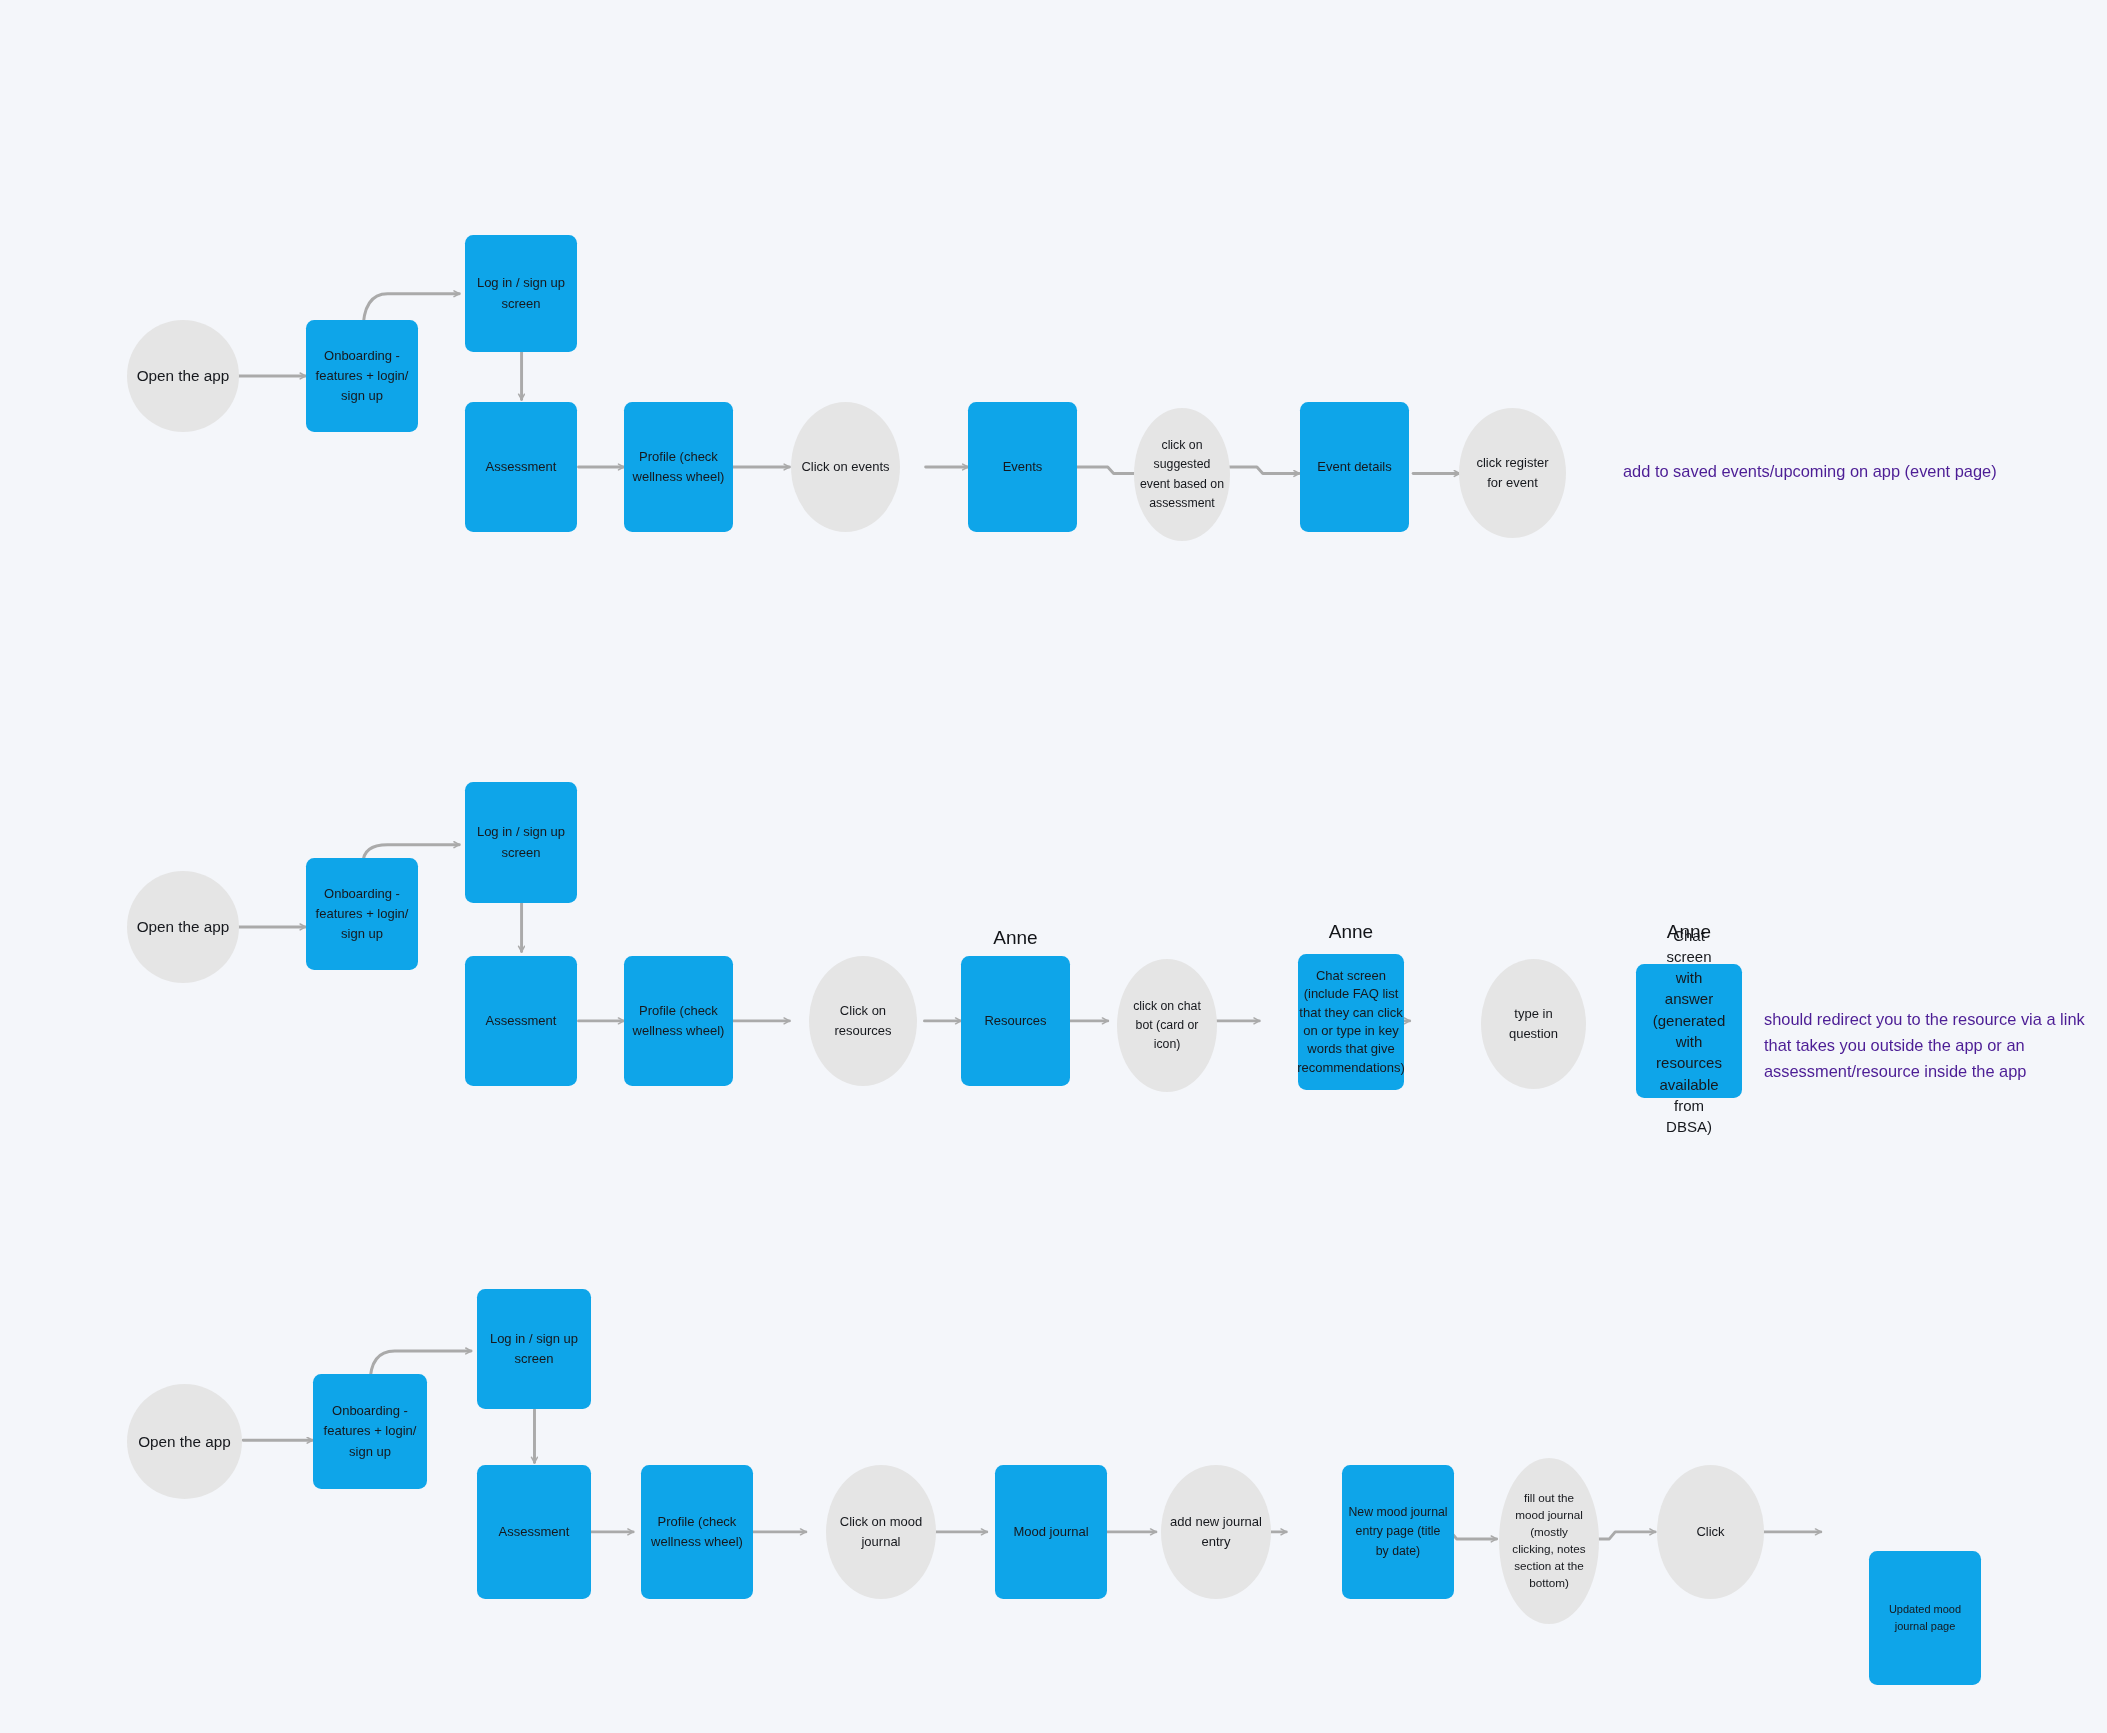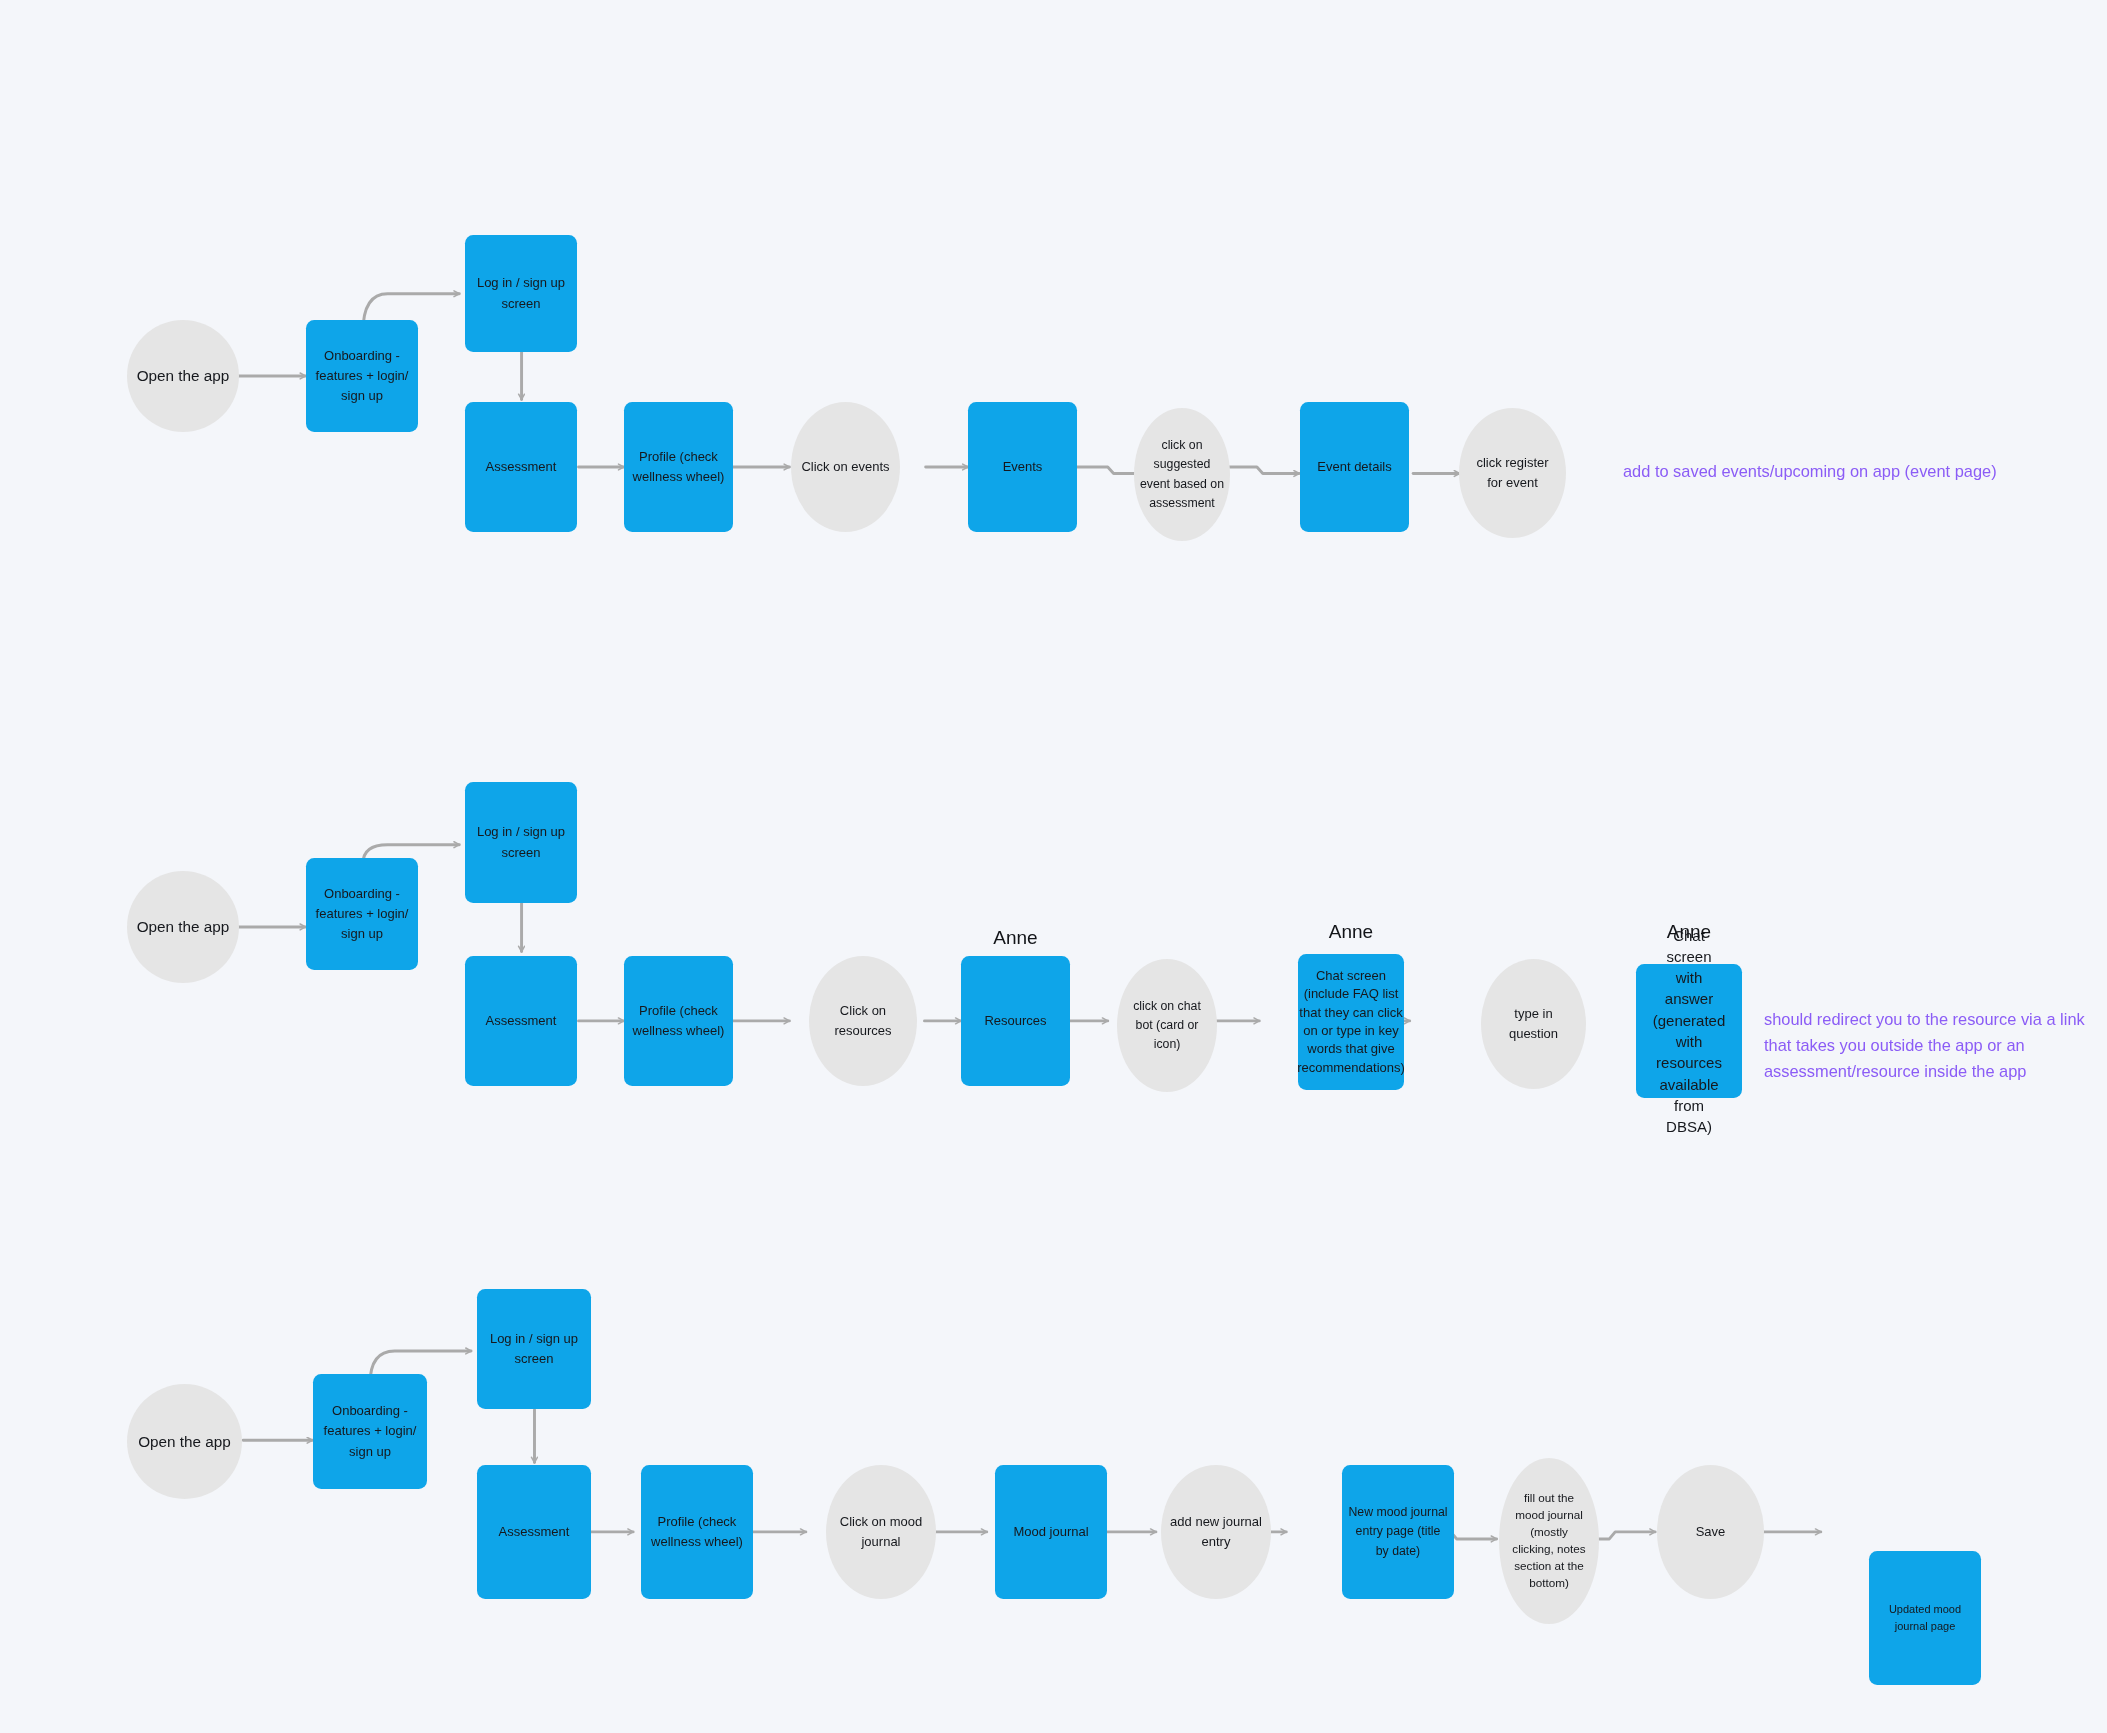--- a/index.html
+++ b/index.html
@@ -20,21 +20,21 @@
     line-height:1.55;
     white-space:pre-line;
   }
   .rect{ background:#0ea5e9; border-radius:8.2px; }
   .ellipse{ background:#e5e5e5; border-radius:50%; }
   .note{
     position:absolute;
     text-align:left;
     line-height:1.58;
     white-space:pre-line;
-    color:#8b5cf6;
+    color:#4c1d95;
   }
   .caption{
     position:absolute;
     text-align:center;
     color:#121418;
   }
   svg.edges{position:absolute;left:0;top:0;width:2108px;height:1734px;pointer-events:none;}
 </style>
 </head>
 <body>
@@ -188,19 +188,19 @@
 entry page (title
 by date)</div>
 
   <div class="node ellipse" style="left:1499px;top:1458px;width:100px;height:166px;font-size:11.7px;padding:0 3.5px;line-height:1.45;">fill out the
 mood journal
 (mostly
 clicking, notes
 section at the
 bottom)</div>
 
-  <div class="node ellipse" style="left:1657px;top:1465px;width:107px;height:134px;font-size:13px;">Save</div>
+  <div class="node ellipse" style="left:1657px;top:1465px;width:107px;height:134px;font-size:13px;">Click</div>
 
   <div class="node rect" style="left:1869px;top:1511px;width:112px;height:134px;font-size:11px;padding:0 4.7px;margin-top:40px;">Updated mood
 journal page</div>
 
 </div>
 
 
 </body></html>

